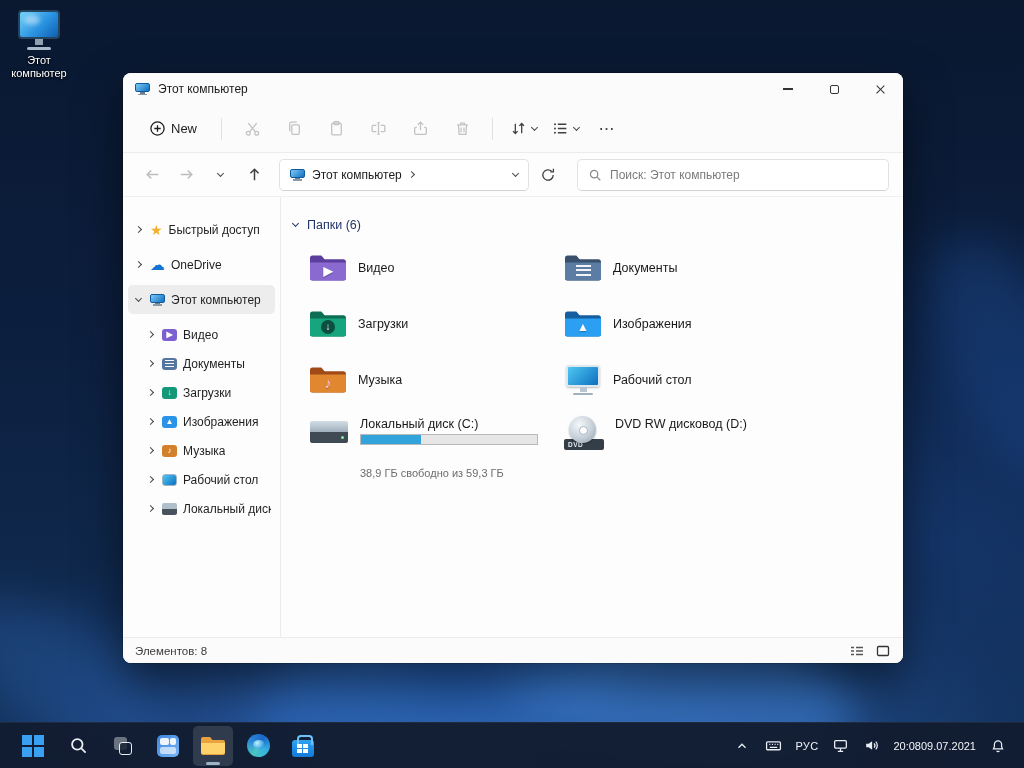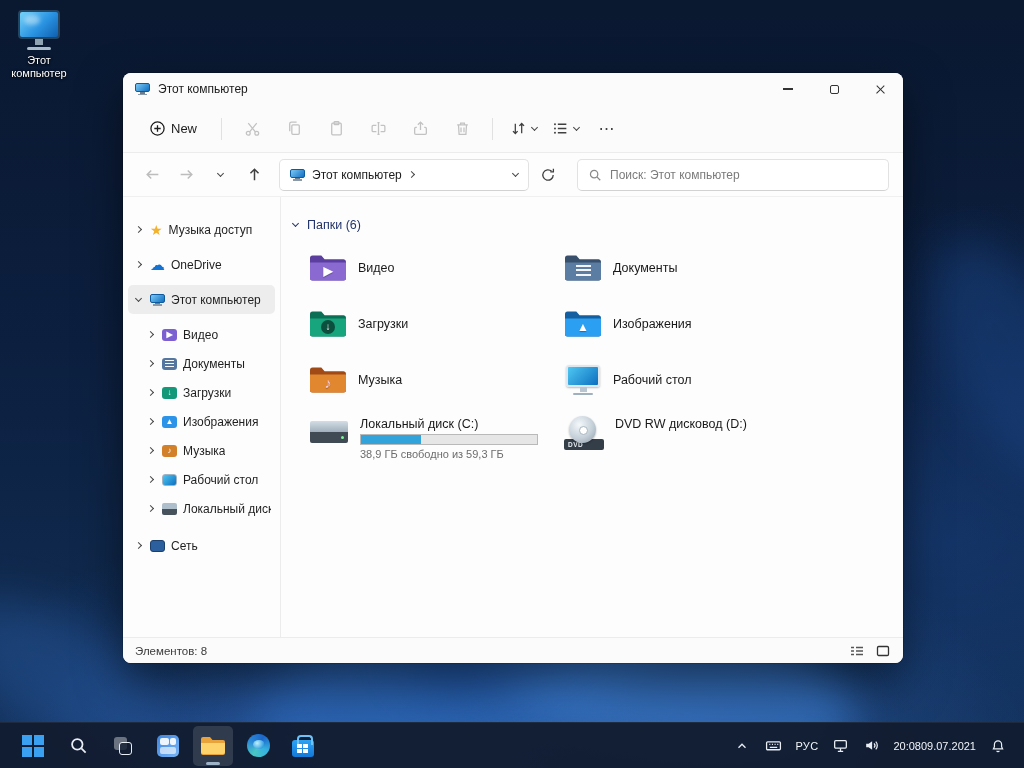--- a/index.html
+++ b/index.html
@@ -157,21 +157,21 @@
     background:radial-gradient(circle at 38% 32%, #f4f8fb, #c4cfd8 55%, #8c99a6); box-shadow:0 1px 2px rgba(0,0,0,.3); }
   .disc::after { content:""; position:absolute; left:10px; top:10px; width:7px; height:7px; border-radius:50%;
     background:#fff; border:1.5px solid #aab6c0; }
   .ddrive { position:absolute; left:0; right:0; bottom:0; height:11px; background:#343e49; border-radius:2px;
     display:flex; align-items:center; justify-content:flex-start; padding-left:4px; }
   .ddrive span { color:#e8edf2; font-size:6.5px; font-weight:bold; letter-spacing:.5px; }
   .dinfo { display:flex; flex-direction:column; gap:3px; padding-top:1px; }
   .dname { font-size:12.5px; color:#191919; }
   .dbar { width:178px; height:11px; border:1px solid #b9b9b9; background:#e6e6e6; }
   .dfill { height:100%; background:#33a3dc; }
-  .ddet { font-size:11px; color:#6d6d6d; }
+  .ddet { font-size:11px; color:#6d6d6d;margin-top:19px; }
 
   .statusbar { height:26px; flex:0 0 auto; display:flex; align-items:center; padding:0 12px; gap:8px;
     border-top:1px solid #ececec; background:#fbfbfb; font-size:11.5px; color:#3c3c3c; }
   .statusbar .sright { margin-left:auto; display:flex; align-items:center; gap:10px; }
 
   
   .taskbar { position:absolute; left:0; right:0; bottom:0; height:46px; z-index:3;
     background:rgba(18,28,48,.96); border-top:1px solid rgba(255,255,255,.06);
     display:flex; align-items:center; justify-content:space-between; padding:0 11px; }
   .tasks { display:flex; align-items:center; gap:5px; margin-left:2px; }
@@ -368,21 +368,21 @@
     </div>
 
     <div class="winbody">
 
       <div class="sidebar">
         <div class="side-item top">
           <span class="cwrap">
               <span class="chev sm"></span>
             </span>
           <span class="gstar">★</span>
-          <span class="slabel">Музыка доступ</span>
+          <span class="slabel">Быстрый доступ</span>
         </div>
         <div class="side-item top">
           <span class="cwrap">
               <span class="chev sm"></span>
             </span>
           <span class="gcloud">☁</span>
           <span class="slabel">OneDrive</span>
         </div>
         <div class="side-item top sel">
           <span class="cwrap">
@@ -448,27 +448,20 @@
           <span class="slabel">Рабочий стол</span>
         </div>
         <div class="side-item child">
           <span class="cwrap">
               <span class="chev sm"></span>
             </span>
           <span class="sico hddm"></span>
           <span class="slabel">Локальный диск (C:)</span>
         </div>
         <div class="gap8"></div>
-        <div class="side-item top">
-          <span class="cwrap">
-              <span class="chev sm"></span>
-            </span>
-          <span class="sico netm"></span>
-          <span class="slabel">Сеть</span>
-        </div>
       </div>
 
       <div class="content">
 
         <div class="sechdr">
           <span class="chev d sm navy"></span>
           <span>Папки (6)</span>
         </div>
 
         <div class="tilegrid">

